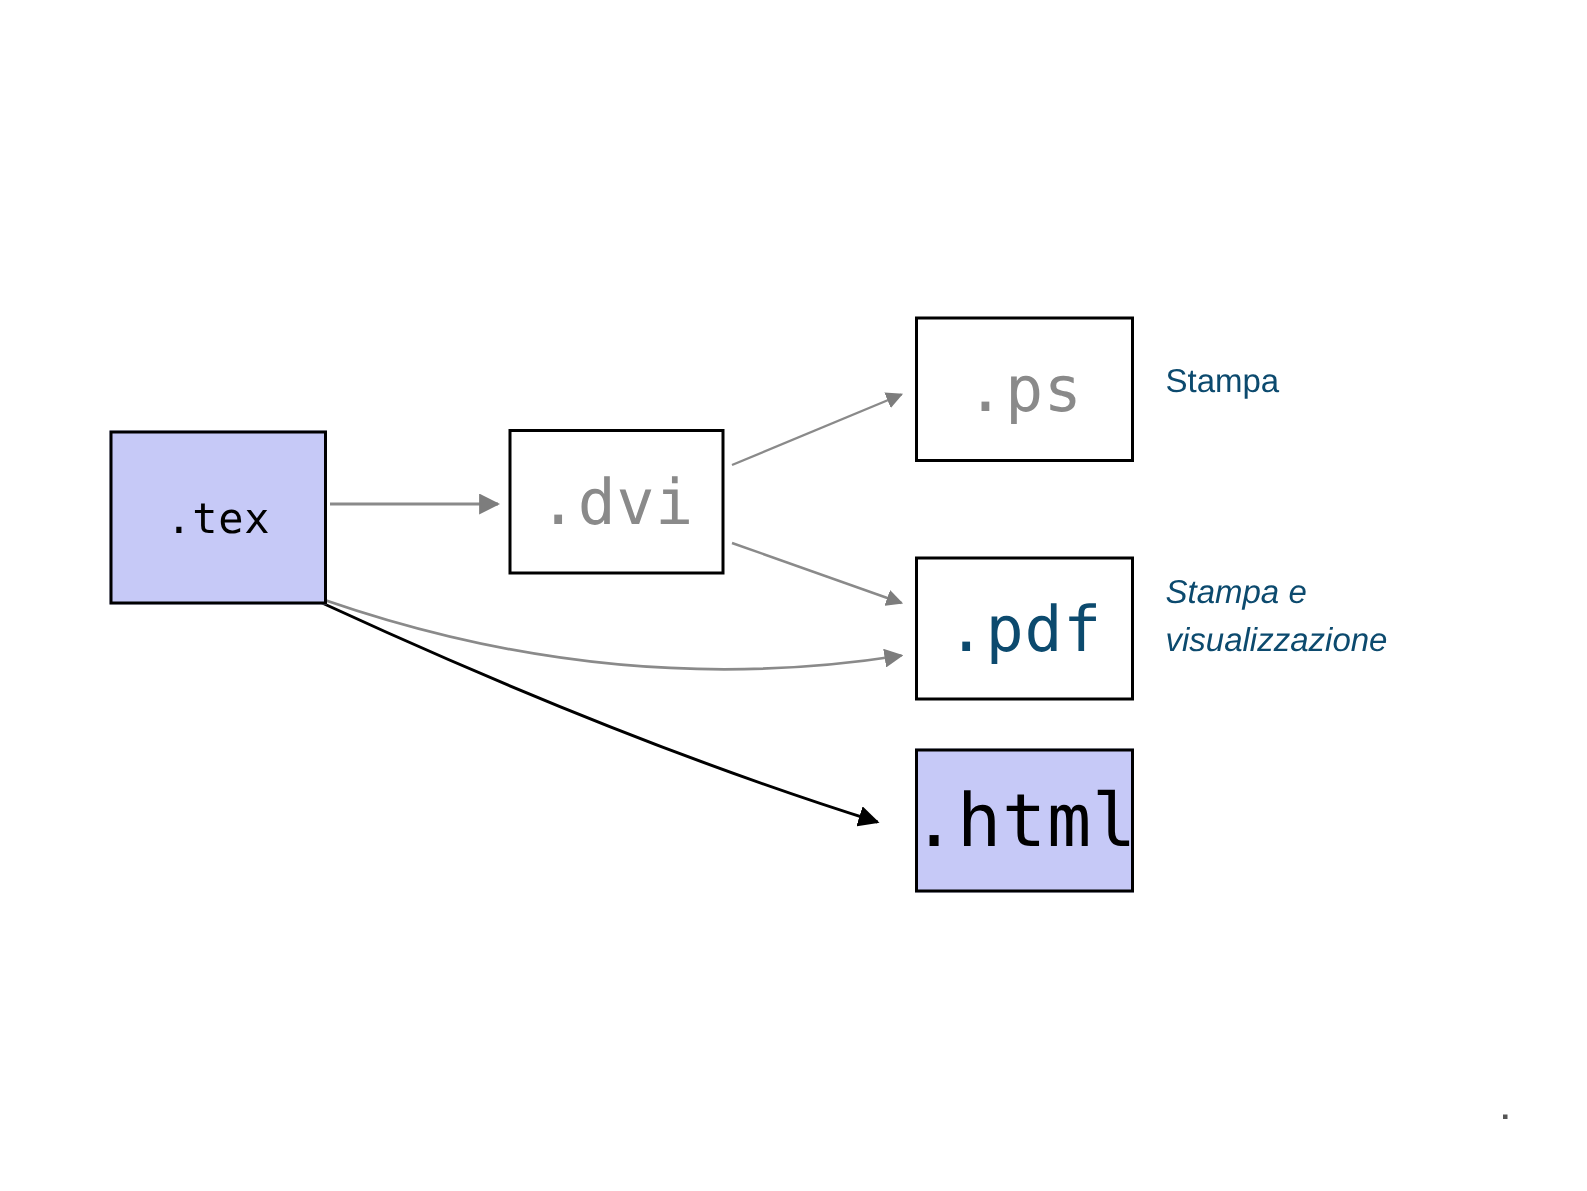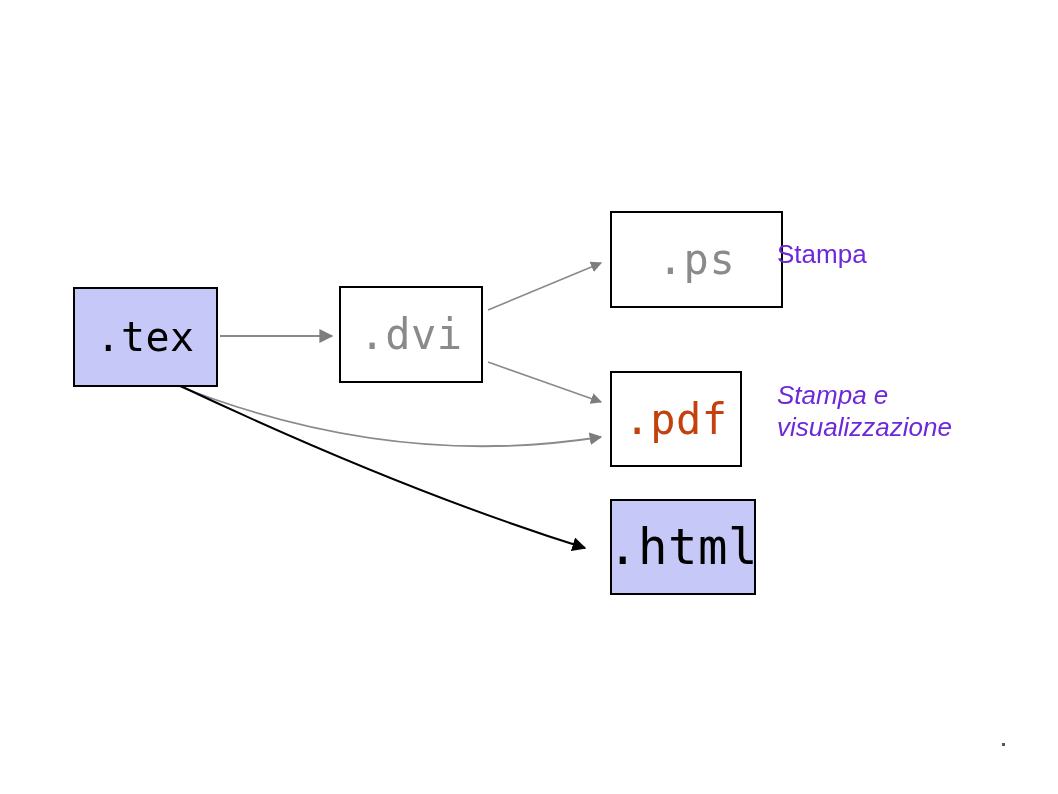--- a/index.html
+++ b/index.html
@@ -31,66 +31,66 @@
     align-items: center;
     justify-content: center;
     font-family: "DejaVu Sans Mono", "Liberation Mono", monospace;
     letter-spacing: 0.5px;
     white-space: nowrap;
   }
   .node-tex {
     left: 73px;
     top: 287px;
     width: 145px;
-    height: 100px;
+    height: 116px;
     background: #c6c9f7;
     color: #000000;
-    font-size: 40px;
+    font-size: 28px;
   }
   .node-dvi {
     left: 339px;
     top: 286px;
     width: 144px;
     height: 97px;
     background: #ffffff;
     color: #8a8a8a;
     font-size: 42px;
   }
   .node-ps {
     left: 610px;
     top: 211px;
-    width: 173px;
+    width: 146px;
     height: 97px;
     background: #ffffff;
     color: #8a8a8a;
     font-size: 42px;
   }
   .node-pdf {
     left: 610px;
     top: 371px;
-    width: 132px;
+    width: 146px;
     height: 96px;
     background: #ffffff;
-    color: #c2410c;
+    color: #0c4a6e;
     font-size: 42px;
   }
   .node-html {
     left: 610px;
     top: 499px;
     width: 146px;
     height: 96px;
     background: #c6c9f7;
     color: #000000;
     font-size: 49px;
   }
   .side-label {
     position: absolute;
-    color: #6d28d9;
+    color: #0c4a6e;
     font-family: "Liberation Sans", sans-serif;
-    font-size: 26px;
+    font-size: 22px;
     line-height: 32px;
     white-space: pre-line;
   }
   .label-stampa {
     left: 777px;
     top: 238px;
   }
   .label-stampa-vis {
     left: 777px;
     top: 379px;

